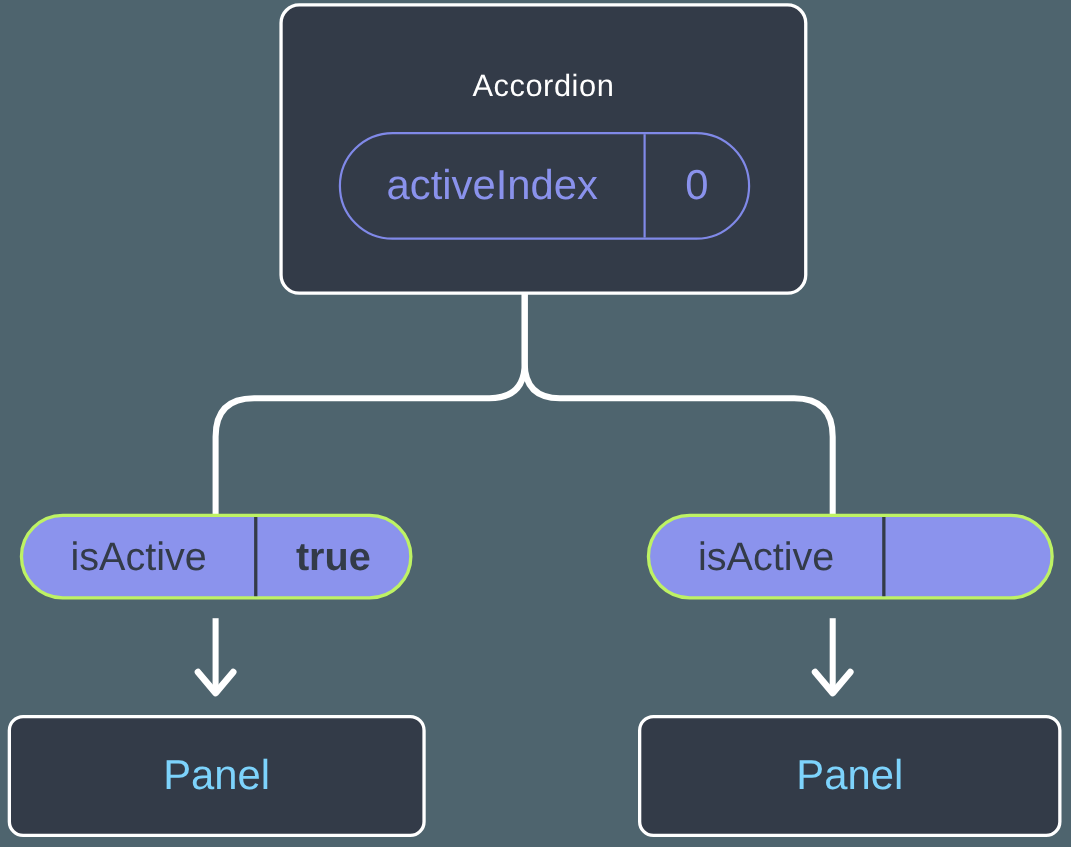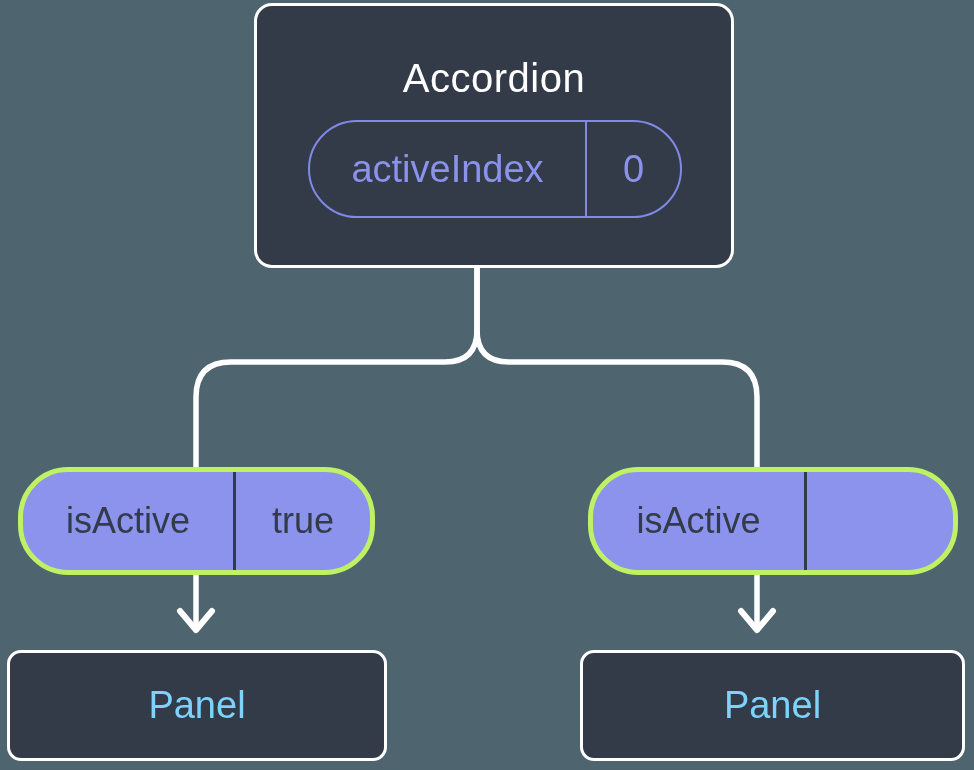--- a/index.html
+++ b/index.html
@@ -27,21 +27,21 @@
   .root-node {
     left: 254px; top: 3px;
     width: 480px; height: 265px;
     border: 3px solid #ffffff;
     border-radius: 18px;
   }
   .node-title {
     position: absolute;
     top: 52px; left: 0; right: 0;
     text-align: center;
-    font-size: 40px;
+    font-size: 28px;
     line-height: 40px;
     color: #ffffff;
     letter-spacing: 0.5px;
   }
   .state-pill {
     position: absolute;
     left: 51px; top: 114px;
     width: 374px; height: 98px;
     border: 2px solid #8089e8;
     border-radius: 60px;
@@ -59,41 +59,41 @@
   .state-pill .seg-name { flex: 1 1 auto; }
   .state-pill .seg-value { flex: 0 0 93px; }
   .pill-divider-accent {
     width: 2px;
     background: #8089e8;
   }
   
   .prop-pill {
     position: absolute;
     top: 467px;
-    height: 108px;
+    height: 78px;
     background: #8b93ed;
-    border: 5px solid #bef264;
+    border: 3px solid #bef264;
     border-radius: 50px;
     display: flex;
     align-items: stretch;
     box-sizing: border-box;
     color: #333b48;
     font-size: 36px;
     z-index: 2;
   }
   .prop-pill .seg {
     display: flex;
     align-items: center;
     justify-content: center;
   }
   .prop-pill-left { left: 18px; width: 357px; }
   .prop-pill-left .seg-name { flex: 0 0 210px; }
   .prop-pill-right { left: 588px; width: 370px; }
   .prop-pill-right .seg-name { flex: 0 0 211px; }
-  .prop-pill .seg-value { flex: 1 1 auto; }
+  .prop-pill .seg-value { flex: 1 1 auto; font-weight: bold; }
   .pill-divider-dark {
     width: 3px;
     background: #333b48;
   }
   
   .panel-node {
     top: 650px;
     height: 111px;
     border: 3px solid #ffffff;
     border-radius: 14px;

